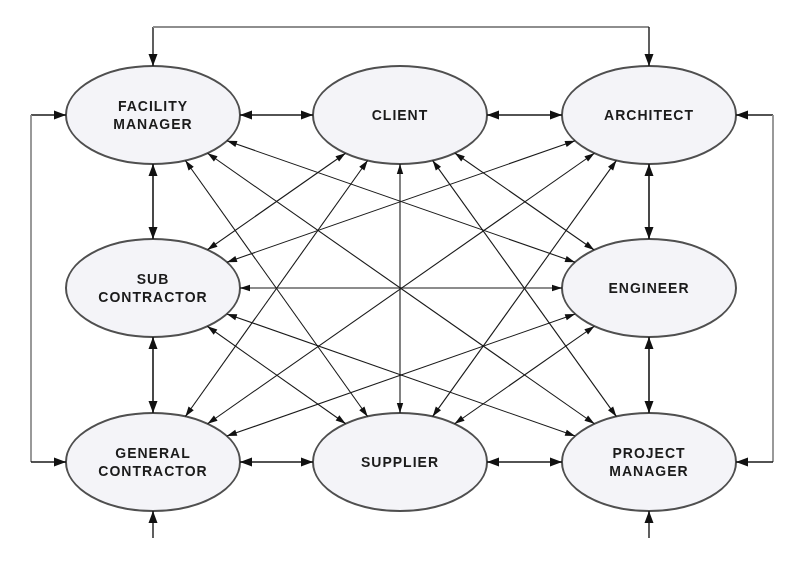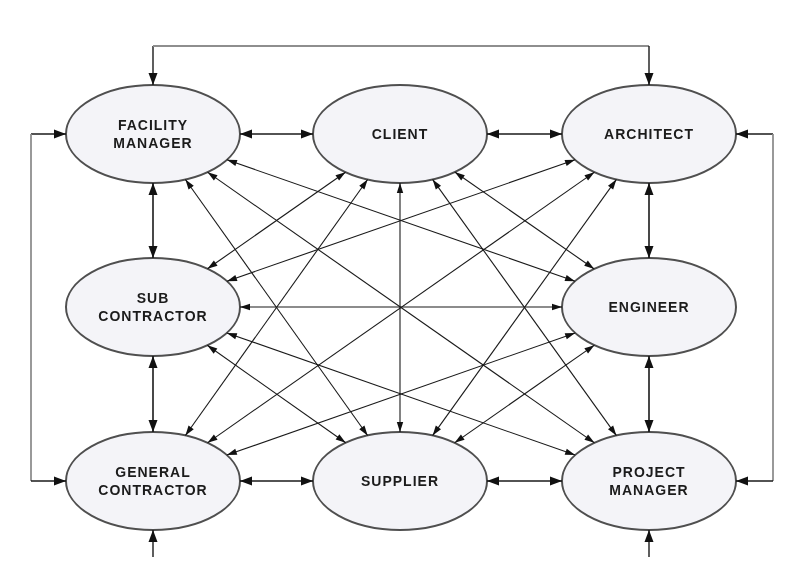--- a/index.html
+++ b/index.html
@@ -1,21 +1,20 @@
 <!DOCTYPE html>
 <html><head>
 <meta charset="utf-8">
 <style>
   html, body { margin: 0; padding: 0; background: #ffffff; }
   .stage {
     width: 812px; height: 538px;
     background: #ffffff;
     position: relative;
     overflow: hidden;
-    margin-top: 19px;
   }
   svg { display: block; width: 812px; height: 582px; }
   svg text {
     font-family: "Liberation Sans", sans-serif;
     font-weight: 700;
     font-size: 14px;
     letter-spacing: 1px;
   }
 </style>
 </head>

